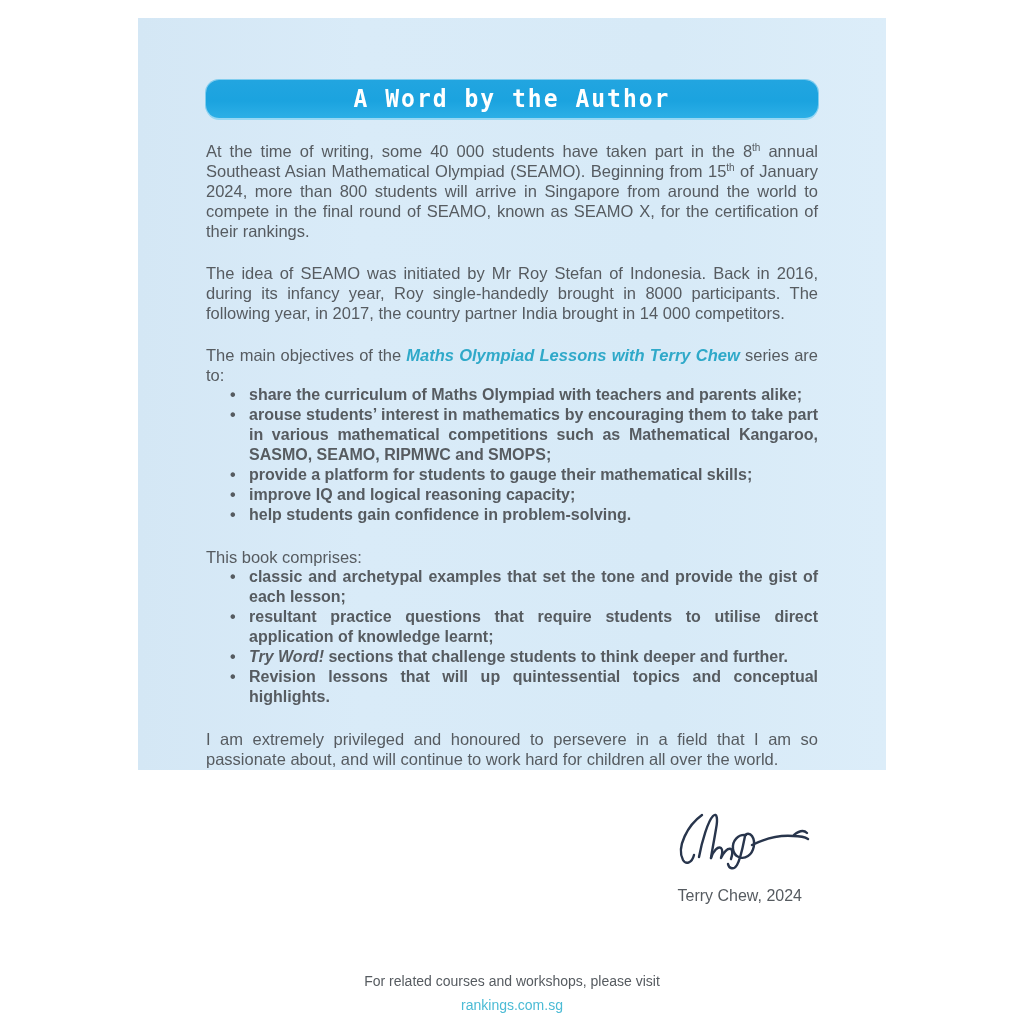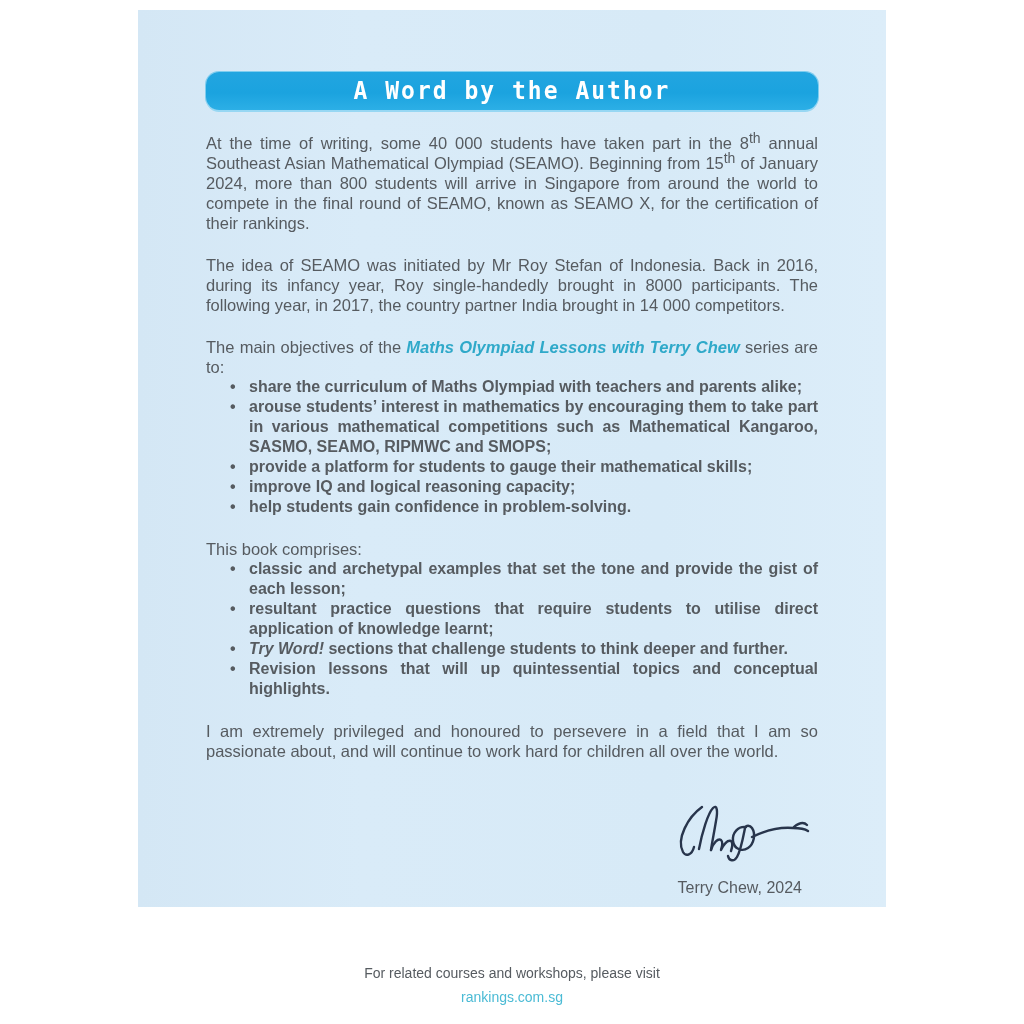--- a/index.html
+++ b/index.html
@@ -8,22 +8,22 @@
   }
   body {
     width: 1024px;
     height: 1024px;
     background: #ffffff;
     overflow: hidden;
     font-family: "Liberation Sans", sans-serif;
   }
   .page {
     width: 748px;
-    height: 897px;
-    margin: 10px auto;
+    height: 752px;
+    margin: 18px auto;
     background: #d8eaf7;
     background: linear-gradient(90deg, #d4e7f5 0%, #d9ebf8 30%, #d7eaf7 70%, #dcedf9 100%);
   }
   .content {
     width: 612px;
     margin: 0 auto;
     padding-top: 62px;
     color: #565b60;
   }
   .banner {
@@ -49,21 +49,21 @@
     line-height: 20px;
     text-align: justify;
   }
   .para.first {
     margin-top: 23px;
   }
   .para.no-justify {
     text-align: left;
   }
   sup {
-    font-size: 14px;
+    font-size: 10px;
     line-height: 0;
     vertical-align: 6px;
   }
   .series-title {
     font-weight: bold;
     font-style: italic;
     color: #2fa9c9;
   }
   ul.bullets {
     list-style: none;

